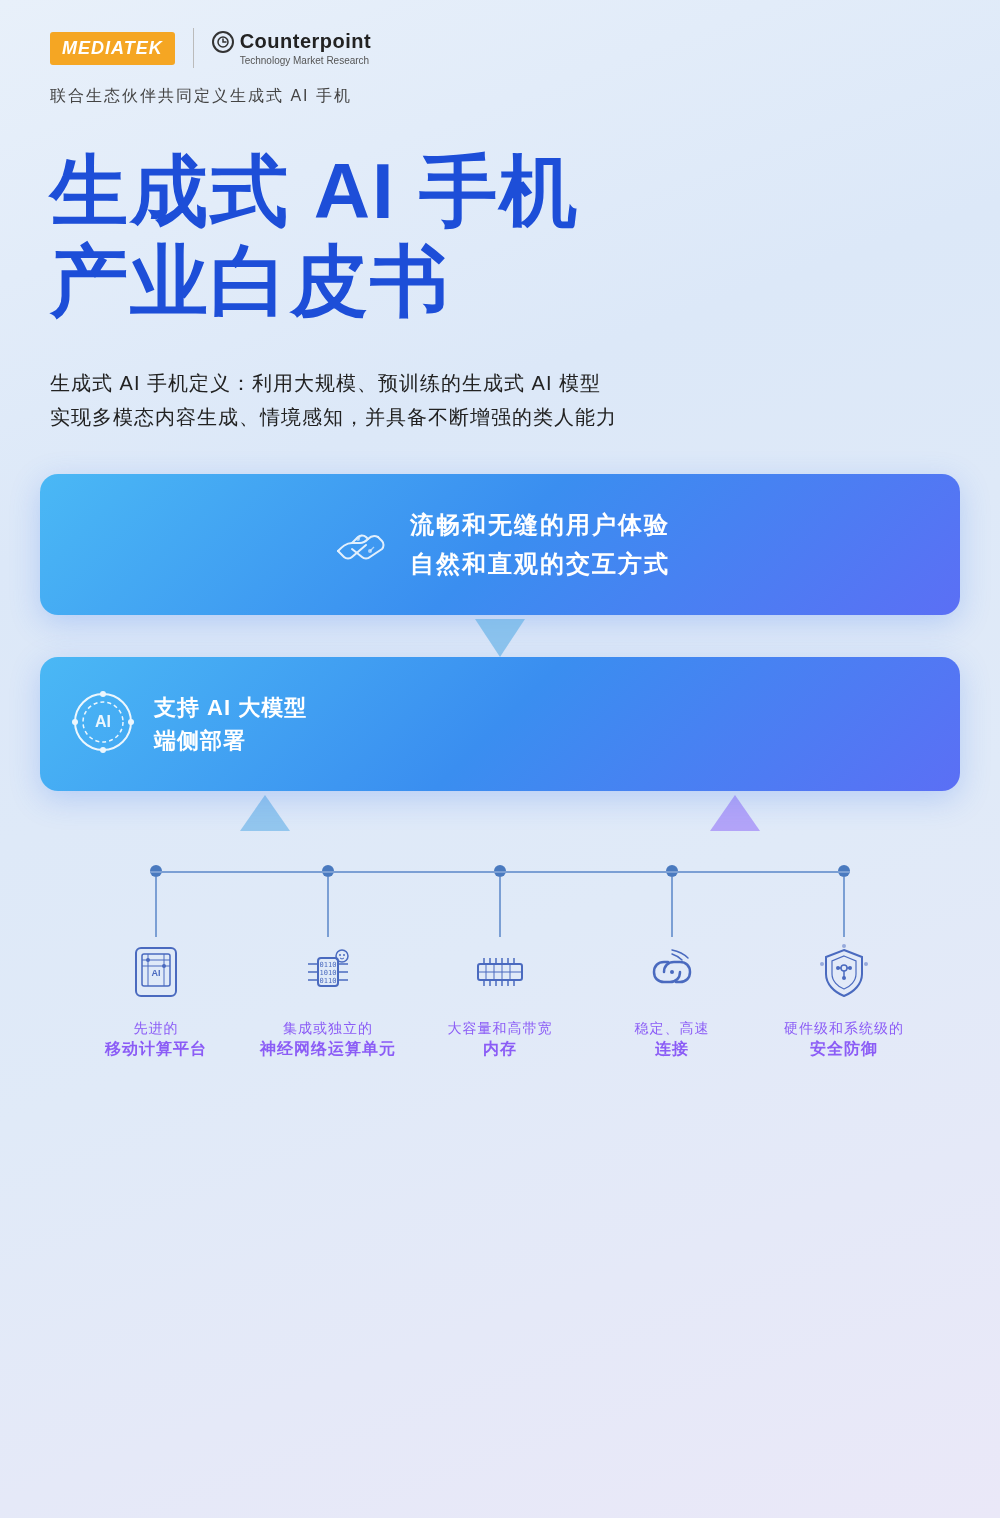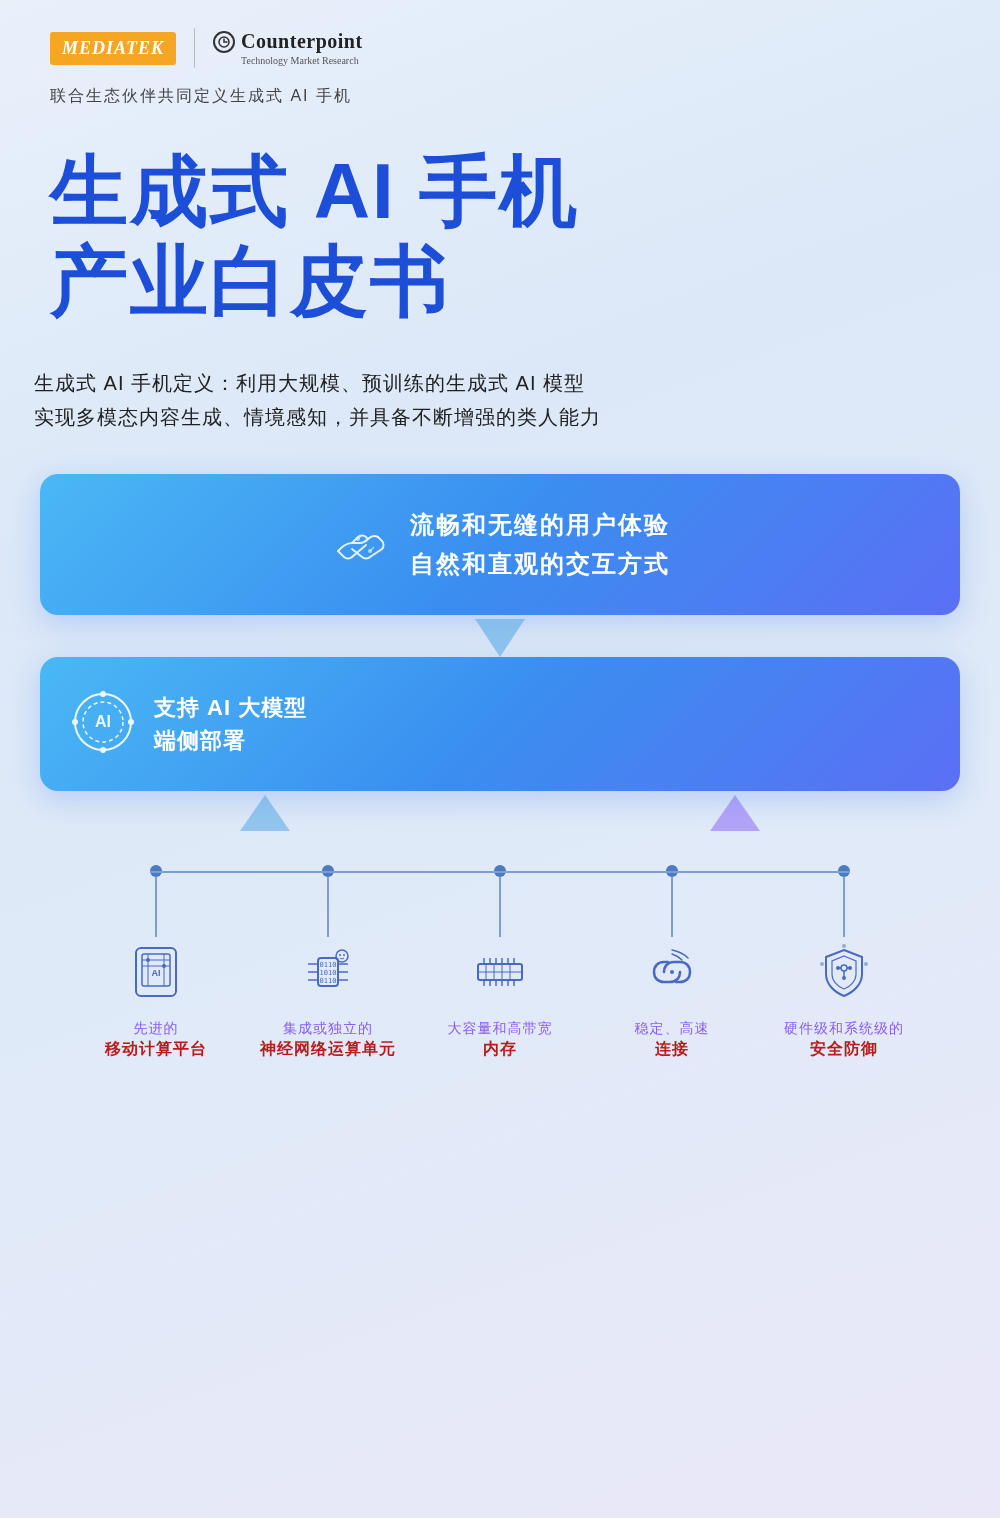--- a/index.html
+++ b/index.html
@@ -10,21 +10,20 @@
       background: linear-gradient(160deg, #e8f0fa 0%, #dce8f8 30%, #e0eaf8 60%, #eae8f8 100%);
       font-family: 'PingFang SC', 'Microsoft YaHei', 'SimHei', sans-serif;
       overflow-x: hidden;
     }
 
     .header {
       display: flex;
       align-items: center;
       padding: 28px 50px 10px 50px;
       gap: 18px;
-      font-family: Liberation Serif, serif;
     }
 
     .mediatek-logo {
       background: #f5a623;
       color: white;
       font-weight: 900;
       font-size: 18px;
       padding: 6px 12px;
       border-radius: 3px;
       letter-spacing: 1px;
@@ -87,21 +86,21 @@
 
     .main-title h1 {
       font-size: 78px;
       font-weight: 900;
       color: #1d4ed8;
       line-height: 1.15;
       letter-spacing: 2px;
     }
 
     .definition-box {
-      padding: 20px 50px 30px 34px;
+      padding: 20px 50px 30px 50px;
     }
 
     .definition-box p {
       font-size: 20px;
       color: #222;
       line-height: 1.7;
       letter-spacing: 1px;
     }
 
     .diagram-section {
@@ -266,21 +265,21 @@
       font-weight: 400;
       color: #8b5cf6;
       text-align: center;
       letter-spacing: 1px;
       line-height: 1.4;
     }
 
     .icon-label-bold {
       font-size: 16px;
       font-weight: 700;
-      color: #b91c1c;
+      color: #8b5cf6;
       text-align: left;
       letter-spacing: 1px;
     }
 
     
     .mt4 { margin-top: 4px; }
 
   </style>
 </head>
 <body>

